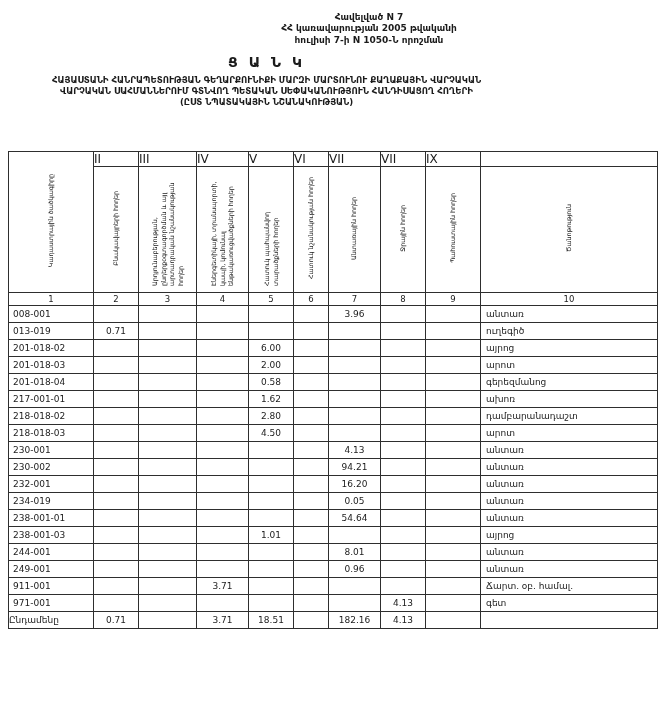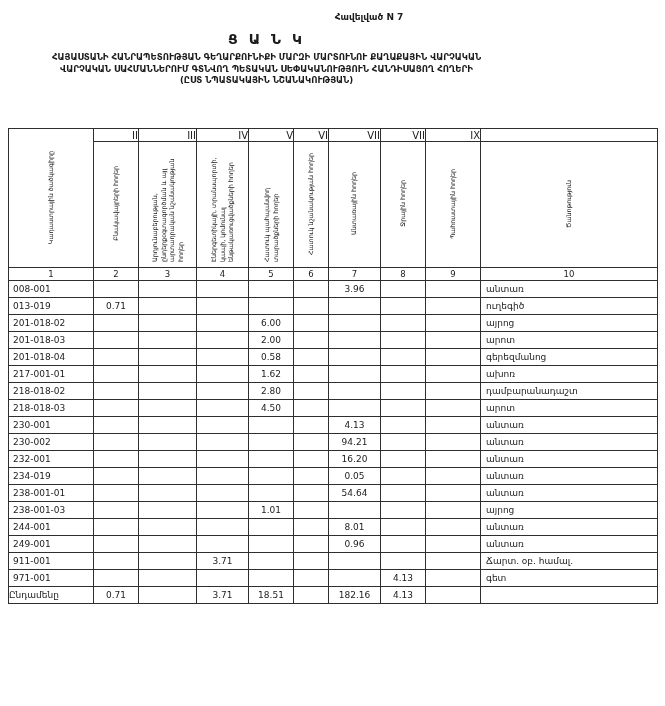--- a/index.html
+++ b/index.html
@@ -40,21 +40,21 @@
     table-layout: fixed;
     width: 649px;
     margin: 42px 0 0 8px;
   }
   td {
     border: 1px solid #2e2e2e;
     font-size: 9px;
     overflow: hidden;
     white-space: nowrap;
   }
-  td.roman { height: 13px; text-align: right; font-size: 10px; }
+  td.roman { height: 13px; text-align: left; font-size: 12px; }
   td.vh { height: 126px; text-align: center; vertical-align: middle; }
   .vtext {
     writing-mode: vertical-rl;
     transform: rotate(180deg);
     display: inline-block;
     font-size: 6.3px;
     line-height: 1.35;
     max-height: 116px;
     white-space: normal;
     text-align: left;
@@ -76,20 +76,22 @@
     line-height: 1.35;
   }
 </style>
 </head>
 <body>
 
 <div class="page">
 
   <div class="appendix">
     <div>Հավելված N 7</div>
+    <div>ՀՀ կառավարության 2005 թվականի</div>
+    <div>հուլիսի 7-ի N 1050-Ն որոշման</div>
   </div>
 
   <div class="caption">Ց Ա Ն Կ</div>
 
   <div class="title">
     <div>ՀԱՅԱՍՏԱՆԻ ՀԱՆՐԱՊԵՏՈՒԹՅԱՆ ԳԵՂԱՐՔՈՒՆԻՔԻ ՄԱՐԶԻ ՄԱՐՏՈՒՆՈՒ ՔԱՂԱՔԱՅԻՆ ՎԱՐՉԱԿԱՆ</div>
     <div>ՎԱՐՉԱԿԱՆ ՍԱՀՄԱՆՆԵՐՈՒՄ ԳՏՆՎՈՂ ՊԵՏԱԿԱՆ ՍԵՓԱԿԱՆՈՒԹՅՈՒՆ ՀԱՆԴԻՍԱՑՈՂ ՀՈՂԵՐԻ</div>
     <div>(ԸՍՏ ՆՊԱՏԱԿԱՅԻՆ ՆՇԱՆԱԿՈՒԹՅԱՆ)</div>
   </div>
 

